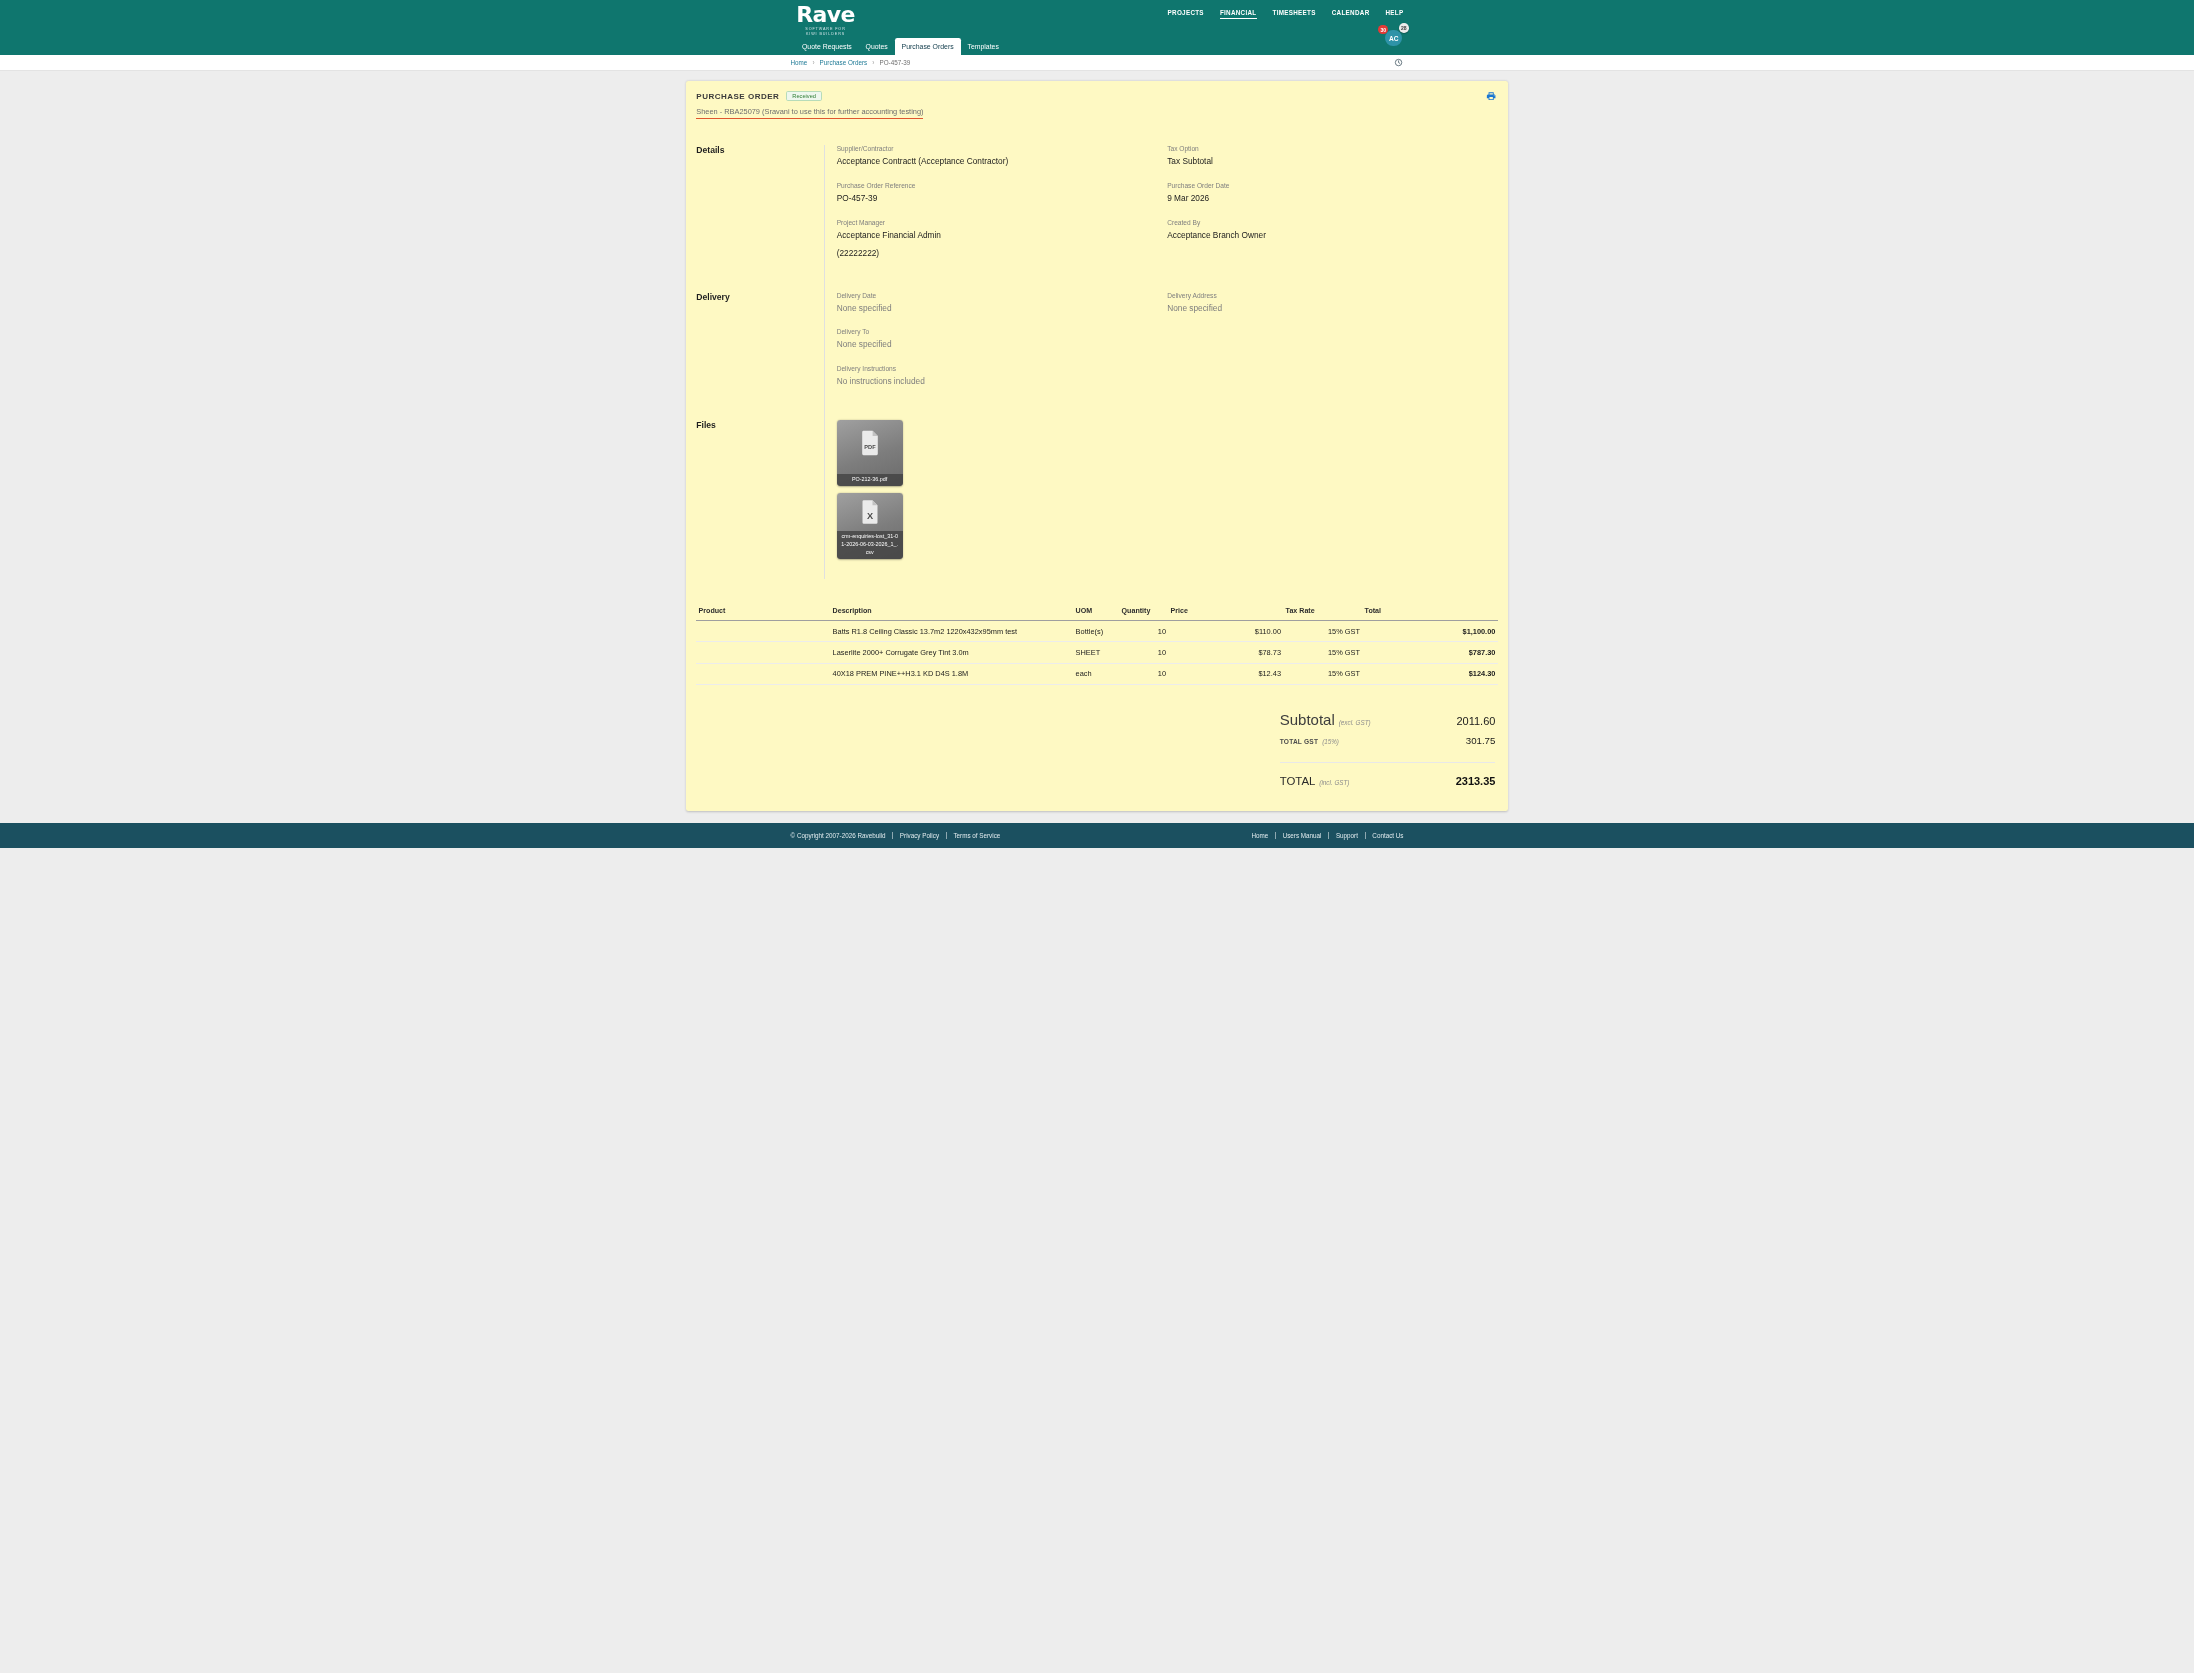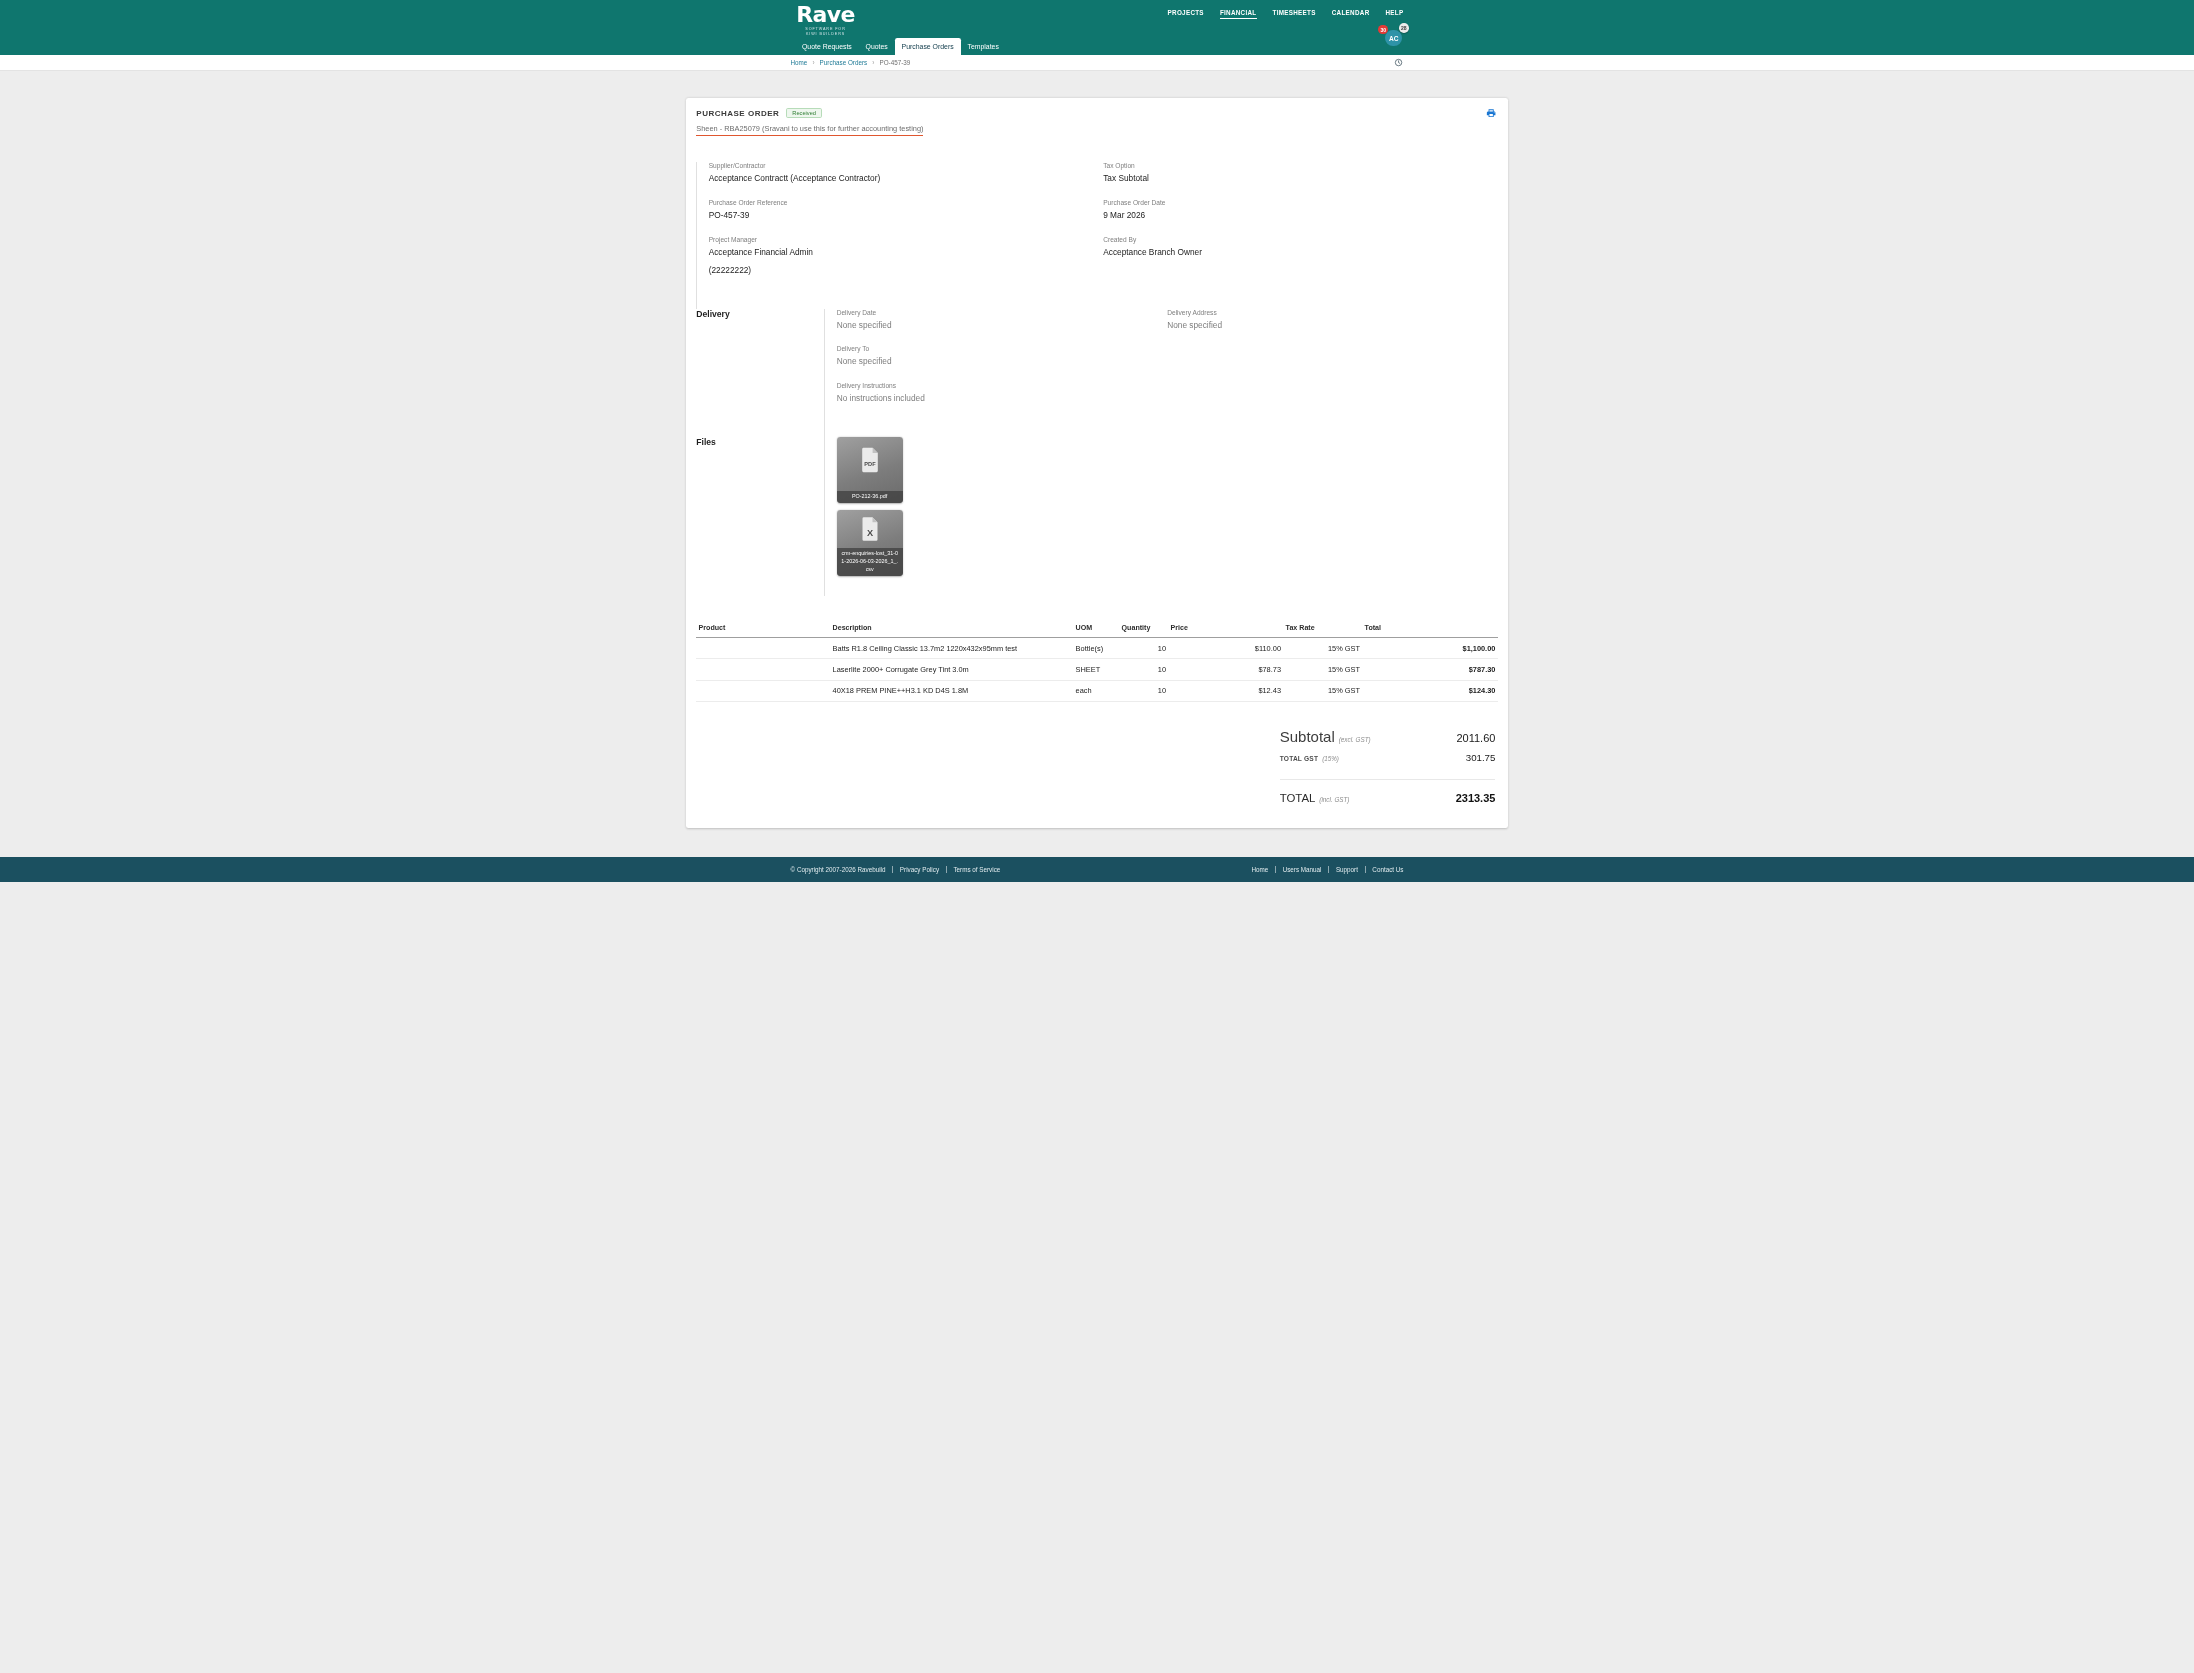--- a/index.html
+++ b/index.html
@@ -32,21 +32,21 @@
   
   .breadcrumb-bar { background:#fff; border-bottom:0.6px solid #e3e3e3; }
   .bc-inner { height:15px; display:flex; align-items:center; font-size:6.3px; }
   .bc-link { color:#1f7a96; text-decoration:none; cursor:pointer; }
   .bc-sep { color:#9e9e9e; margin:0 5.1px; }
   .bc-current { color:#6f6f6f; }
   .history-btn { position:absolute; right:0; top:2.9px; width:9.1px; height:9.1px; cursor:pointer; }
 
   
   .content { background:#ededed; padding:9.7px 0 12.6px; }
-  .card { width:822px; margin:17px auto; background:#ffffff; border-radius:2.3px;
+  .card { width:822px; margin:0 auto; background:#fef9c3; border-radius:2.3px;
           box-shadow:0 0.6px 2.3px rgba(0,0,0,.2); padding:9.1px 10.3px 24px; }
   .card-head { display:flex; align-items:center; }
   .po-title { font-size:8px; font-weight:bold; letter-spacing:0.5px; color:#3a3a3a; }
   .chip { margin-left:6.9px; font-size:5.7px; color:#2e7d32; background:#eef7ee; border:0.6px solid #b7dcb9; border-radius:1.7px; padding:1.1px 5.1px 1.7px; }
   .print-btn { margin-left:auto; width:12.6px; height:12.6px; display:flex; align-items:center; justify-content:center; cursor:pointer; }
   .subtitle-row { margin-top:4px; }
   .subtitle { display:inline-block; font-size:7.4px; color:#6d6d6d; border-bottom:1.1px solid #e0562f; padding-bottom:1.7px; }
 
   .sections { margin-top:26px; }
   .section { display:flex; }
@@ -161,20 +161,21 @@
           </svg>
       </span>
     </div>
     <div class="subtitle-row">
       <span class="subtitle">Sheen - RBA25079 (Sravani to use this for further accounting testing)</span>
     </div>
 
     <div class="sections">
 
       <section class="section">
+        <div class="section-title">Details</div>
         <div class="section-body">
           <div class="frow">
             <div class="field">
               <div class="flabel">Supplier/Contractor</div>
               <div class="fvalue">Acceptance Contractt (Acceptance Contractor)</div>
             </div>
             <div class="field">
               <div class="flabel">Tax Option</div>
               <div class="fvalue">Tax Subtotal</div>
             </div>

